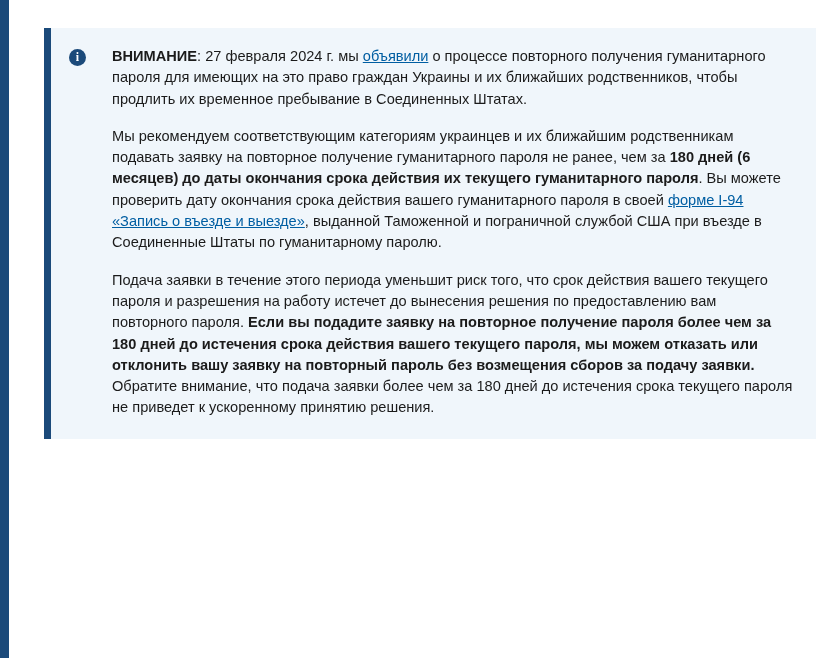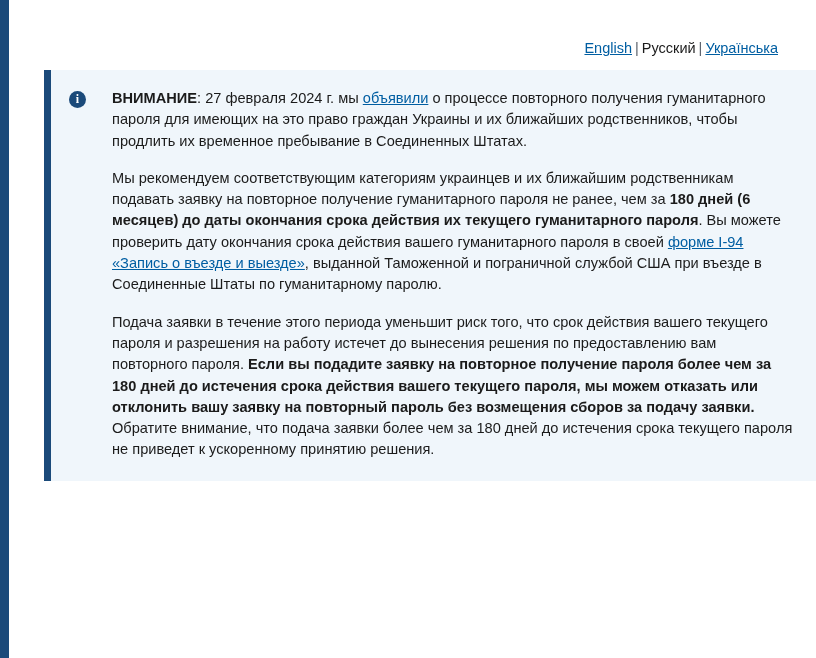--- a/index.html
+++ b/index.html
@@ -106,23 +106,20 @@
   }
 </style>
 </head>
 <body>
 
 <div class="left-rail"></div>
 
 <div class="page">
 
 
-  <div class="lang-bar">
-    <a href="#">English</a><span class="lang-sep">|</span><span class="current">Русский</span><span class="lang-sep">|</span><a href="#">Українська</a>
-  </div>
 
   <div class="alert">
     <div class="alert-inner">
       <span class="info-icon">i</span>
       <div class="alert-body">
 
         <p><b>ВНИМАНИЕ</b><span>: 27 февраля 2024 г. мы </span><a href="#">объявили</a><span> о процессе повторного получения гуманитарного пароля для имеющих на это право граждан Украины и их ближайших родственников, чтобы продлить их временное пребывание в Соединенных Штатах.</span></p>
 
         <p><span>Мы рекомендуем соответствующим категориям украинцев и их ближайшим родственникам подавать заявку на повторное получение гуманитарного пароля не ранее, чем за </span><b>180 дней (6 месяцев) до даты окончания срока действия их текущего гуманитарного пароля</b><span>. Вы можете проверить дату окончания срока действия вашего гуманитарного пароля в своей </span><a href="#">форме I-94 «Запись о въезде и выезде»</a><span>, выданной Таможенной и пограничной службой США при въезде в Соединенные Штаты по гуманитарному паролю.</span></p>
 

